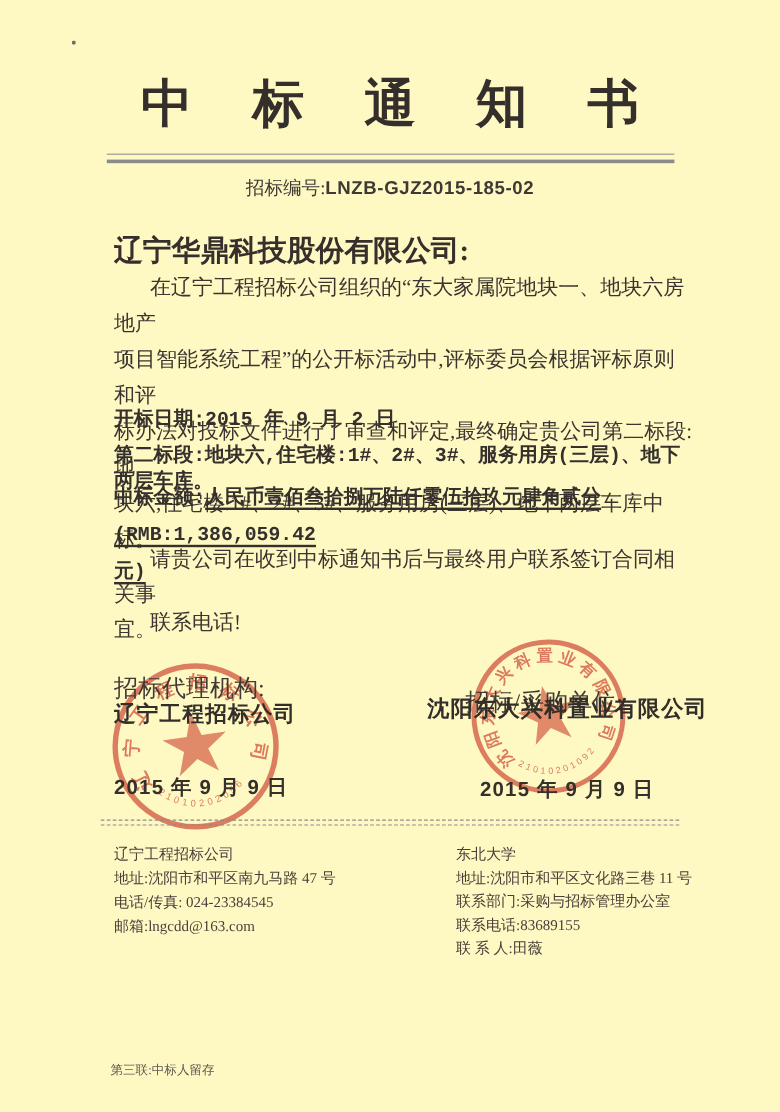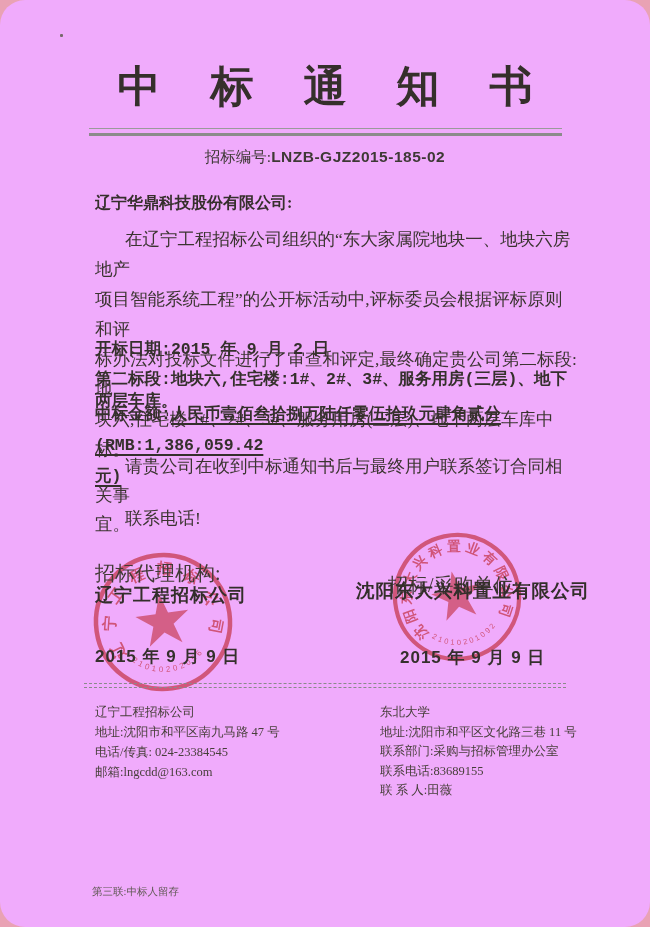--- a/index.html
+++ b/index.html
@@ -3,43 +3,42 @@
 <meta charset="utf-8">
 <style>
   html,body{margin:0;padding:0;}
   body{
     width:650px;height:927px;
     font-family:"Liberation Serif","DejaVu Serif",serif;
     background:#e9a2b4;
   }
   .page{
     position:relative;width:650px;height:927px;overflow:hidden;
-    background:#f0abfc;
+    background:#fef9c3;
     color:#3a3531;
-    border-radius:25px;
   }
   .serif{font-family:"Liberation Serif","DejaVu Serif",serif;}
   .pre{white-space:pre-line;}
   .abs{position:absolute;}
 
   .speck{position:absolute;left:60px;top:34px;width:3px;height:3px;background:#77686c;border-radius:1px;}
 
   .title{
     left:0;top:58px;width:650px;text-align:center;
     font-size:43px;font-weight:bold;color:#352f2b;
     letter-spacing:50px;text-indent:50px;
   }
   .rule{left:89px;top:128px;width:473px;height:2px;
     border-top:1px solid #9a9a9a;}
   .rule-thick{left:89px;top:133px;width:473px;height:3px;background:#8b8b8b;}
 
   .refline{left:0;top:147px;width:650px;text-align:center;font-size:15.5px;color:#3e3935;}
   .refline .ref-value{font-family:"Liberation Sans","DejaVu Sans",sans-serif;font-weight:bold;letter-spacing:.5px;}
 
-  .recipient{left:95px;top:193px;width:480px;font-size:16px;font-weight:bold;color:#362f2c;}
+  .recipient{left:95px;top:193px;width:480px;font-size:24px;font-weight:bold;color:#362f2c;}
 
   .body-par{
     left:95px;top:224px;width:482px;
     font-size:17.5px;line-height:30px;color:#3b3430;
     text-indent:30px;
   }
 
   .field{left:95px;width:482px;font-size:16.5px;
     font-family:Liberation Mono, monospace;
     font-weight:bold;color:#35302c;}

